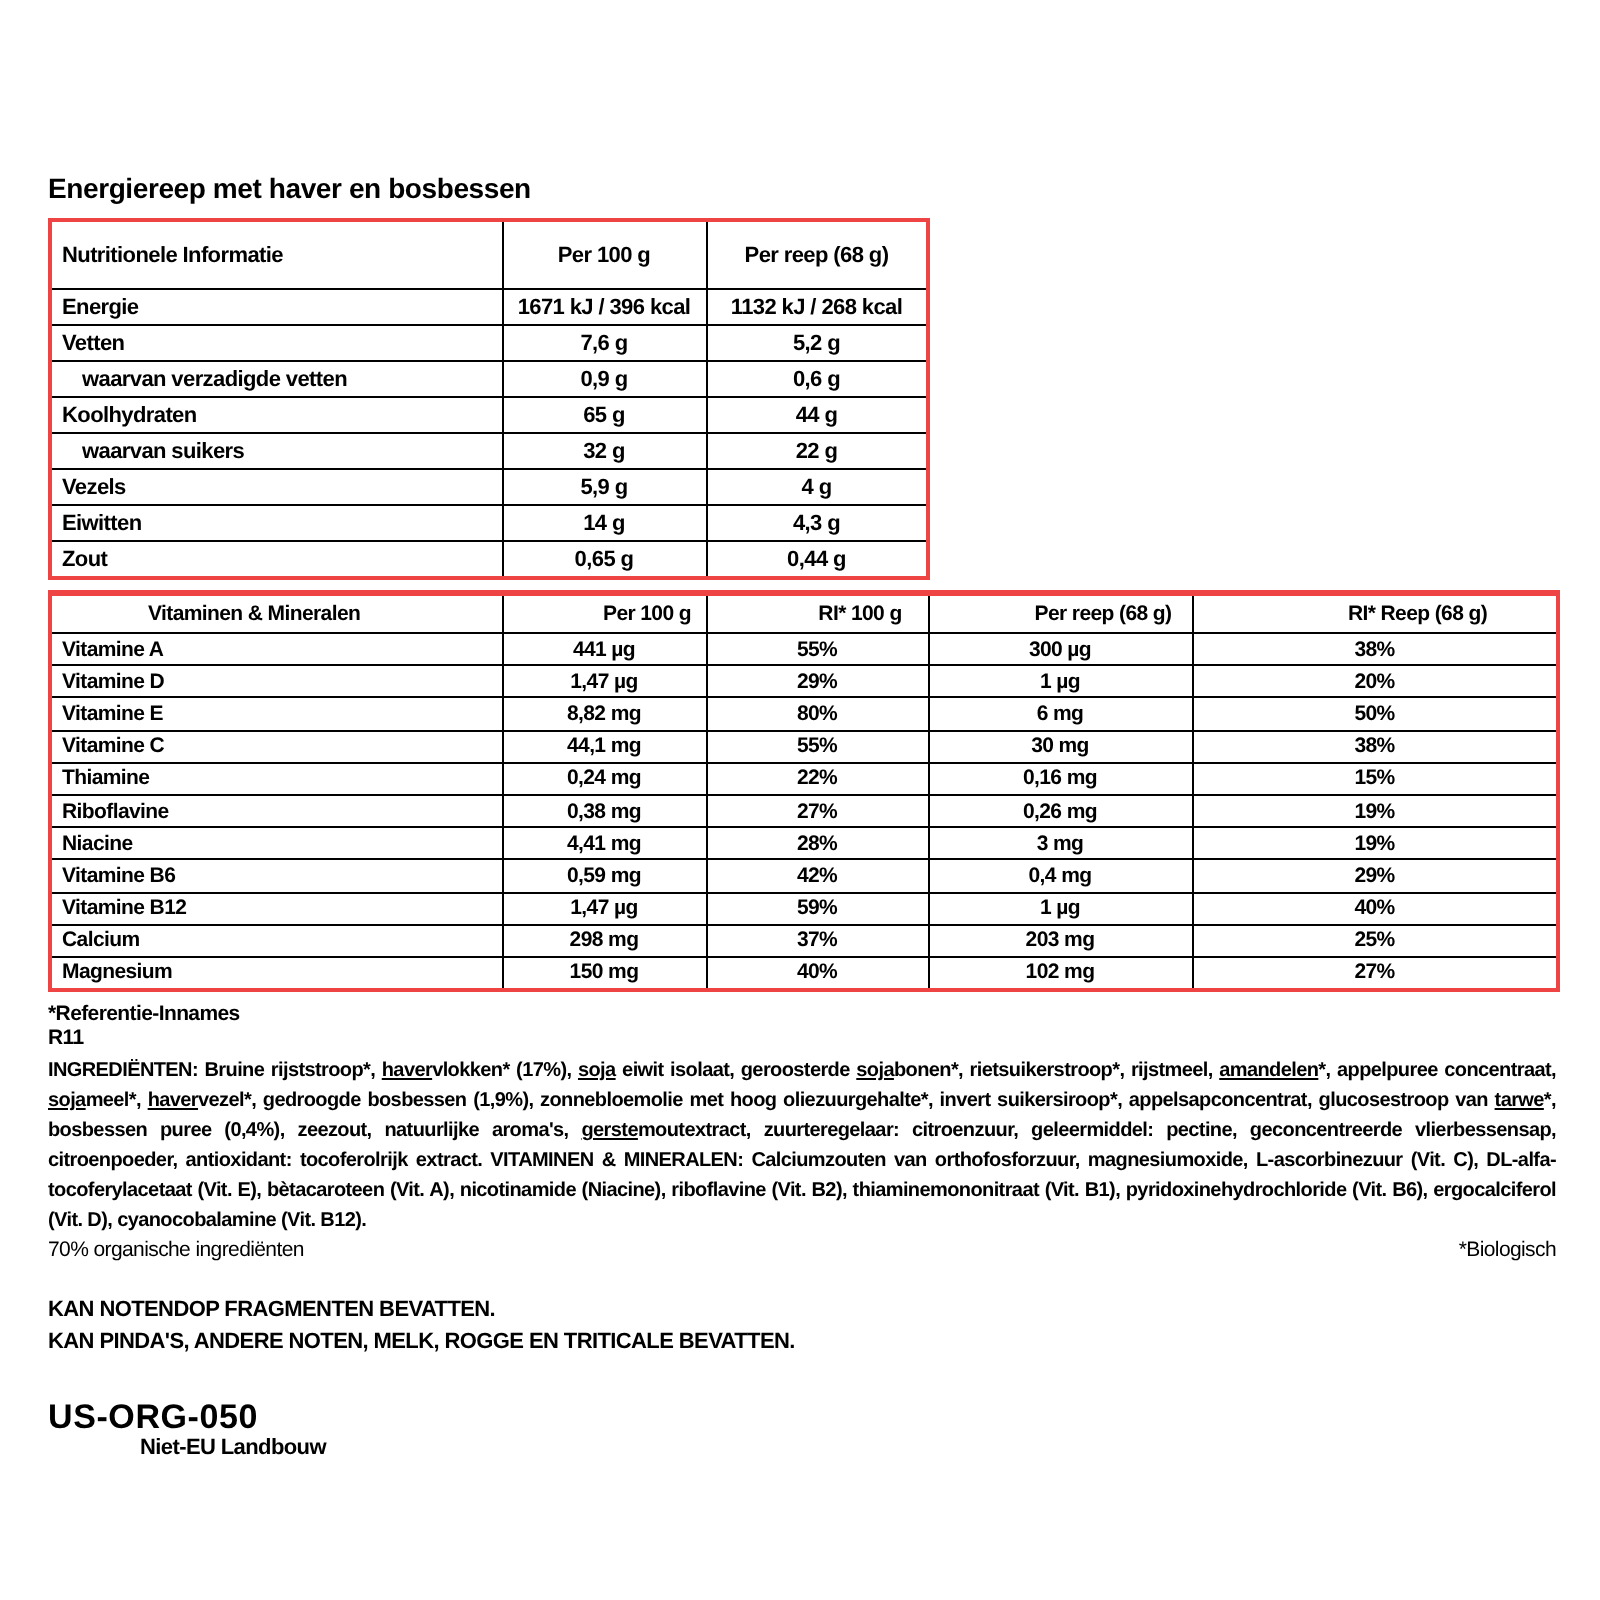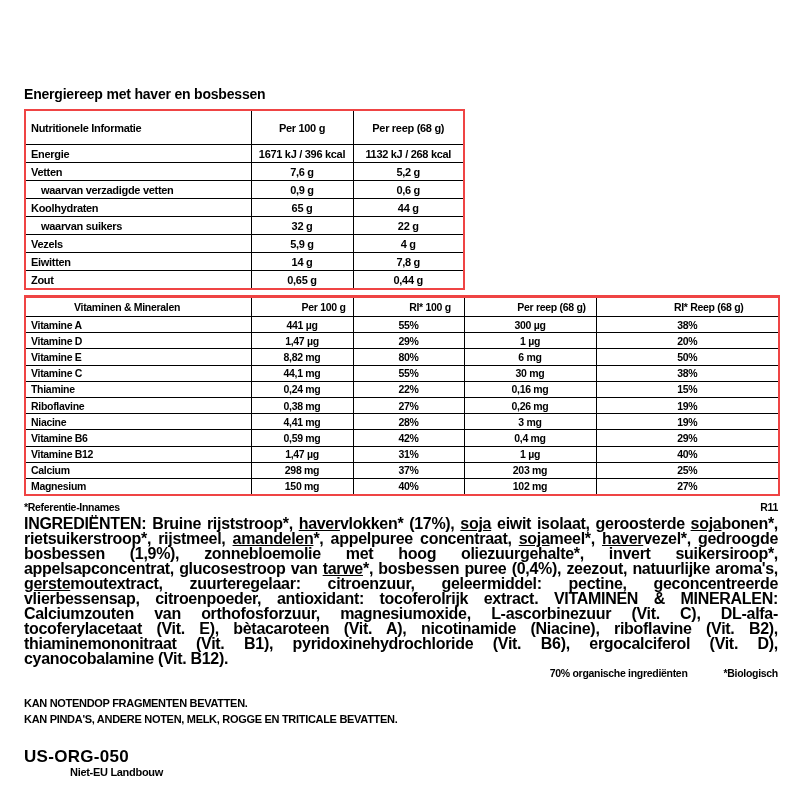--- a/index.html
+++ b/index.html
@@ -54,35 +54,36 @@
   th.center, td.center { text-align: center; }
   td.indent { padding-left: 15px; }
 
   .refline {
     display: flex;
     justify-content: space-between;
     font-size: 10.5px;
     font-weight: bold;
     letter-spacing: -0.3px;
     margin-top: 5px;
+    flex-direction: column;
   }
   .ingredients {
     margin: 3px 0 0 0;
-    font-size: 16px;
+    font-size: 10px;
     font-weight: bold;
     letter-spacing: -0.3px;
     line-height: 15px;
     text-align: justify;
   }
   .ingredients .u { text-decoration: underline; }
   .organicline {
     display: flex;
-    justify-content: flex-end;
+    justify-content: space-between;
     font-size: 10.5px;
-    font-weight: bold;
+    font-weight: normal;
     letter-spacing: -0.3px;
     line-height: 15px;
     gap: 36px;
   }
   .allergens {
     margin-top: 14px;
     font-size: 11px;
     font-weight: bold;
     letter-spacing: -0.3px;
     line-height: 16px;
@@ -151,21 +152,21 @@
             <td class="center">22 g</td>
           </tr>
           <tr>
             <td class="left">Vezels</td>
             <td class="center">5,9 g</td>
             <td class="center">4 g</td>
           </tr>
           <tr>
             <td class="left">Eiwitten</td>
             <td class="center">14 g</td>
-            <td class="center">7,8 g</td>
+            <td class="center">4,3 g</td>
           </tr>
           <tr>
             <td class="left">Zout</td>
             <td class="center">0,65 g</td>
             <td class="center">0,44 g</td>
           </tr>
         </tbody>
     </table>
 
     <table class="t2">
@@ -238,21 +239,21 @@
           <tr>
             <td class="left">Vitamine B6</td>
             <td class="center">0,59 mg</td>
             <td class="center">42%</td>
             <td class="center">0,4 mg</td>
             <td class="center">29%</td>
           </tr>
           <tr>
             <td class="left">Vitamine B12</td>
             <td class="center">1,47 µg</td>
-            <td class="center">31%</td>
+            <td class="center">59%</td>
             <td class="center">1 µg</td>
             <td class="center">40%</td>
           </tr>
           <tr>
             <td class="left">Calcium</td>
             <td class="center">298 mg</td>
             <td class="center">37%</td>
             <td class="center">203 mg</td>
             <td class="center">25%</td>
           </tr>

